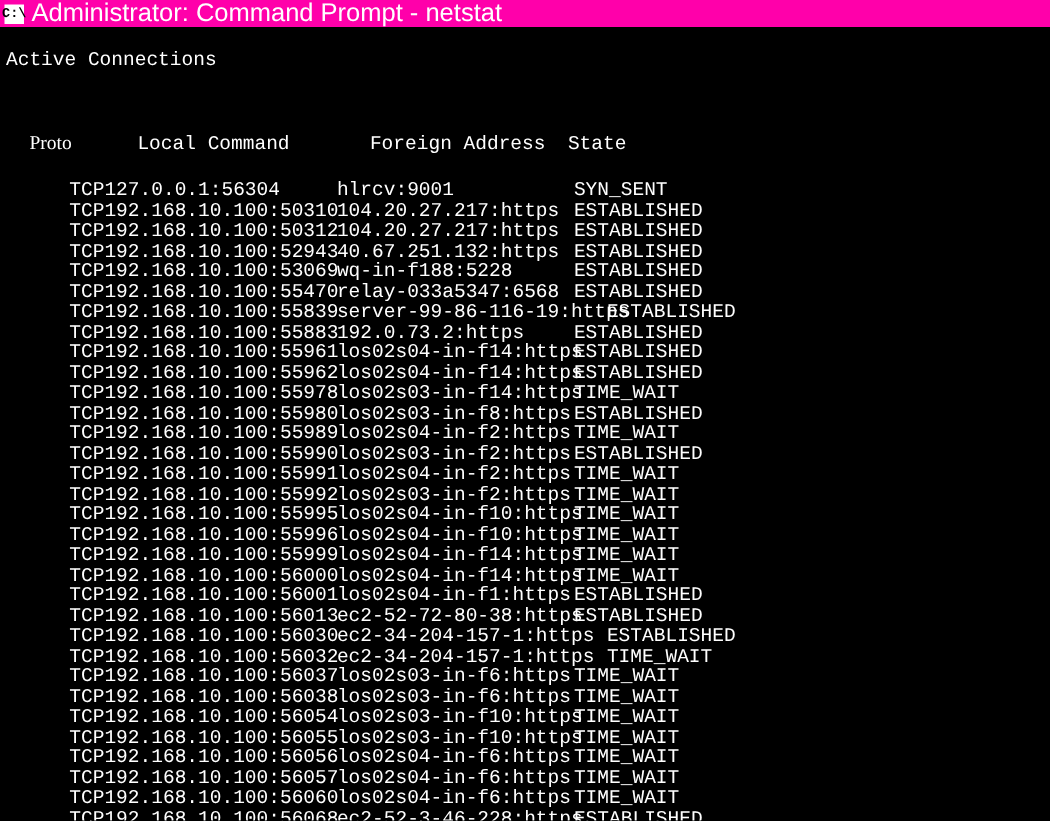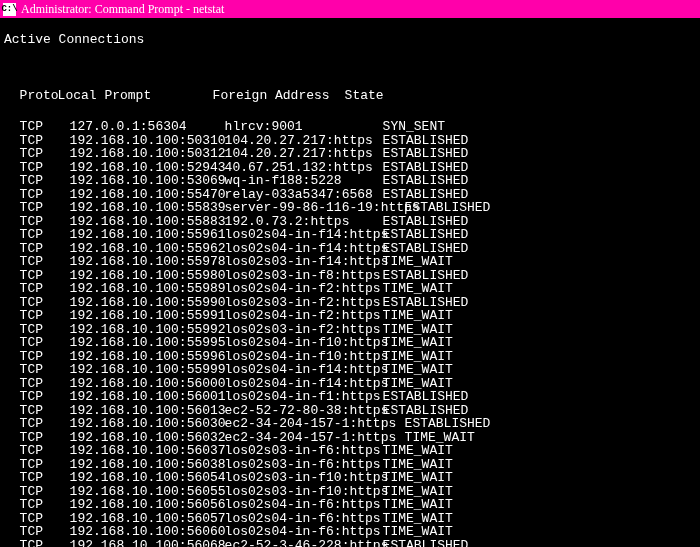--- a/index.html
+++ b/index.html
@@ -26,45 +26,45 @@
       background: #fff;
       display: inline-flex;
       align-items: center;
       justify-content: center;
       font-size: 9px;
       color: #000;
       font-weight: bold;
     }
     .title-text {
       color: #fff;
-      font-size: 12px;
-      font-family: Liberation Serif, serif;
+      font-size: 17px;
+      font-family: Liberation Sans, sans-serif;
     }
     .terminal {
       padding: 2px 4px;
       line-height: 1.03;
       white-space: pre;
     }
     .connections-heading { margin-bottom: 13px; }
     .header-row { margin-bottom: 0; }
     .row { height: 13.5px; }
-    .col-proto { display: inline-block; width: 50px; }
+    .col-proto { display: inline-block; width: 50px; text-align: right; }
     .col-local { display: inline-block; width: 155px; margin-top: 20px; }
     .col-foreign { display: inline-block; width: 158px; }
     .col-state { display: inline-block; }
-    .hdr-proto { display: inline-block; width: 38px; }
+    .hdr-proto { display: inline-block; width: 72px; font-family: Liberation Serif, serif; }
     .hdr-local { display: inline-block; width: 155px; }
     .hdr-foreign { display: inline-block; width: 132px; }
     .hdr-state { display: inline-block; margin-top: 16px; }
   </style>
 </head>
 <body>
 
 <div class="titlebar">
   <span class="sys-icon">C:\</span>
   <span class="title-text">Administrator: Command Prompt - netstat</span>
 </div>
 
 <div class="terminal">
 <div class="connections-heading">Active Connections</div>
-<div class="row header-row">  <span class="hdr-proto">Proto</span><span class="hdr-local">Local Prompt</span><span class="hdr-foreign">Foreign Address</span><span class="hdr-state">State</span></div>
+<div class="row header-row">  <span class="hdr-proto">Proto</span><span class="hdr-local">Local Command</span><span class="hdr-foreign">Foreign Address</span><span class="hdr-state">State</span></div>
 <div id="rows-container"><div class="row">  <span class="col-proto">TCP</span><span class="col-local">127.0.0.1:56304</span><span class="col-foreign">hlrcv:9001</span><span class="col-state">SYN_SENT</span></div><div class="row">  <span class="col-proto">TCP</span><span class="col-local">192.168.10.100:50310</span><span class="col-foreign">104.20.27.217:https</span><span class="col-state">ESTABLISHED</span></div><div class="row">  <span class="col-proto">TCP</span><span class="col-local">192.168.10.100:50312</span><span class="col-foreign">104.20.27.217:https</span><span class="col-state">ESTABLISHED</span></div><div class="row">  <span class="col-proto">TCP</span><span class="col-local">192.168.10.100:52943</span><span class="col-foreign">40.67.251.132:https</span><span class="col-state">ESTABLISHED</span></div><div class="row">  <span class="col-proto">TCP</span><span class="col-local">192.168.10.100:53069</span><span class="col-foreign">wq-in-f188:5228</span><span class="col-state">ESTABLISHED</span></div><div class="row">  <span class="col-proto">TCP</span><span class="col-local">192.168.10.100:55470</span><span class="col-foreign">relay-033a5347:6568</span><span class="col-state">ESTABLISHED</span></div><div class="row">  <span class="col-proto">TCP</span><span class="col-local">192.168.10.100:55839</span><span class="col-foreign" style="width: 180px;">server-99-86-116-19:https</span><span class="col-state">ESTABLISHED</span></div><div class="row">  <span class="col-proto">TCP</span><span class="col-local">192.168.10.100:55883</span><span class="col-foreign">192.0.73.2:https</span><span class="col-state">ESTABLISHED</span></div><div class="row">  <span class="col-proto">TCP</span><span class="col-local">192.168.10.100:55961</span><span class="col-foreign">los02s04-in-f14:https</span><span class="col-state">ESTABLISHED</span></div><div class="row">  <span class="col-proto">TCP</span><span class="col-local">192.168.10.100:55962</span><span class="col-foreign">los02s04-in-f14:https</span><span class="col-state">ESTABLISHED</span></div><div class="row">  <span class="col-proto">TCP</span><span class="col-local">192.168.10.100:55978</span><span class="col-foreign">los02s03-in-f14:https</span><span class="col-state">TIME_WAIT</span></div><div class="row">  <span class="col-proto">TCP</span><span class="col-local">192.168.10.100:55980</span><span class="col-foreign">los02s03-in-f8:https</span><span class="col-state">ESTABLISHED</span></div><div class="row">  <span class="col-proto">TCP</span><span class="col-local">192.168.10.100:55989</span><span class="col-foreign">los02s04-in-f2:https</span><span class="col-state">TIME_WAIT</span></div><div class="row">  <span class="col-proto">TCP</span><span class="col-local">192.168.10.100:55990</span><span class="col-foreign">los02s03-in-f2:https</span><span class="col-state">ESTABLISHED</span></div><div class="row">  <span class="col-proto">TCP</span><span class="col-local">192.168.10.100:55991</span><span class="col-foreign">los02s04-in-f2:https</span><span class="col-state">TIME_WAIT</span></div><div class="row">  <span class="col-proto">TCP</span><span class="col-local">192.168.10.100:55992</span><span class="col-foreign">los02s03-in-f2:https</span><span class="col-state">TIME_WAIT</span></div><div class="row">  <span class="col-proto">TCP</span><span class="col-local">192.168.10.100:55995</span><span class="col-foreign">los02s04-in-f10:https</span><span class="col-state">TIME_WAIT</span></div><div class="row">  <span class="col-proto">TCP</span><span class="col-local">192.168.10.100:55996</span><span class="col-foreign">los02s04-in-f10:https</span><span class="col-state">TIME_WAIT</span></div><div class="row">  <span class="col-proto">TCP</span><span class="col-local">192.168.10.100:55999</span><span class="col-foreign">los02s04-in-f14:https</span><span class="col-state">TIME_WAIT</span></div><div class="row">  <span class="col-proto">TCP</span><span class="col-local">192.168.10.100:56000</span><span class="col-foreign">los02s04-in-f14:https</span><span class="col-state">TIME_WAIT</span></div><div class="row">  <span class="col-proto">TCP</span><span class="col-local">192.168.10.100:56001</span><span class="col-foreign">los02s04-in-f1:https</span><span class="col-state">ESTABLISHED</span></div><div class="row">  <span class="col-proto">TCP</span><span class="col-local">192.168.10.100:56013</span><span class="col-foreign">ec2-52-72-80-38:https</span><span class="col-state">ESTABLISHED</span></div><div class="row">  <span class="col-proto">TCP</span><span class="col-local">192.168.10.100:56030</span><span class="col-foreign" style="width: 180px;">ec2-34-204-157-1:https</span><span class="col-state">ESTABLISHED</span></div><div class="row">  <span class="col-proto">TCP</span><span class="col-local">192.168.10.100:56032</span><span class="col-foreign" style="width: 180px;">ec2-34-204-157-1:https</span><span class="col-state">TIME_WAIT</span></div><div class="row">  <span class="col-proto">TCP</span><span class="col-local">192.168.10.100:56037</span><span class="col-foreign">los02s03-in-f6:https</span><span class="col-state">TIME_WAIT</span></div><div class="row">  <span class="col-proto">TCP</span><span class="col-local">192.168.10.100:56038</span><span class="col-foreign">los02s03-in-f6:https</span><span class="col-state">TIME_WAIT</span></div><div class="row">  <span class="col-proto">TCP</span><span class="col-local">192.168.10.100:56054</span><span class="col-foreign">los02s03-in-f10:https</span><span class="col-state">TIME_WAIT</span></div><div class="row">  <span class="col-proto">TCP</span><span class="col-local">192.168.10.100:56055</span><span class="col-foreign">los02s03-in-f10:https</span><span class="col-state">TIME_WAIT</span></div><div class="row">  <span class="col-proto">TCP</span><span class="col-local">192.168.10.100:56056</span><span class="col-foreign">los02s04-in-f6:https</span><span class="col-state">TIME_WAIT</span></div><div class="row">  <span class="col-proto">TCP</span><span class="col-local">192.168.10.100:56057</span><span class="col-foreign">los02s04-in-f6:https</span><span class="col-state">TIME_WAIT</span></div><div class="row">  <span class="col-proto">TCP</span><span class="col-local">192.168.10.100:56060</span><span class="col-foreign">los02s04-in-f6:https</span><span class="col-state">TIME_WAIT</span></div><div class="row">  <span class="col-proto">TCP</span><span class="col-local">192.168.10.100:56068</span><span class="col-foreign">ec2-52-3-46-228:https</span><span class="col-state">ESTABLISHED</span></div><div class="row">  <span class="col-proto">TCP</span><span class="col-local">192.168.10.100:56069</span><span class="col-foreign">ec2-52-3-46-228:https</span><span class="col-state">TIME_WAIT</span></div></div>
 </div>
 
 </body></html>

